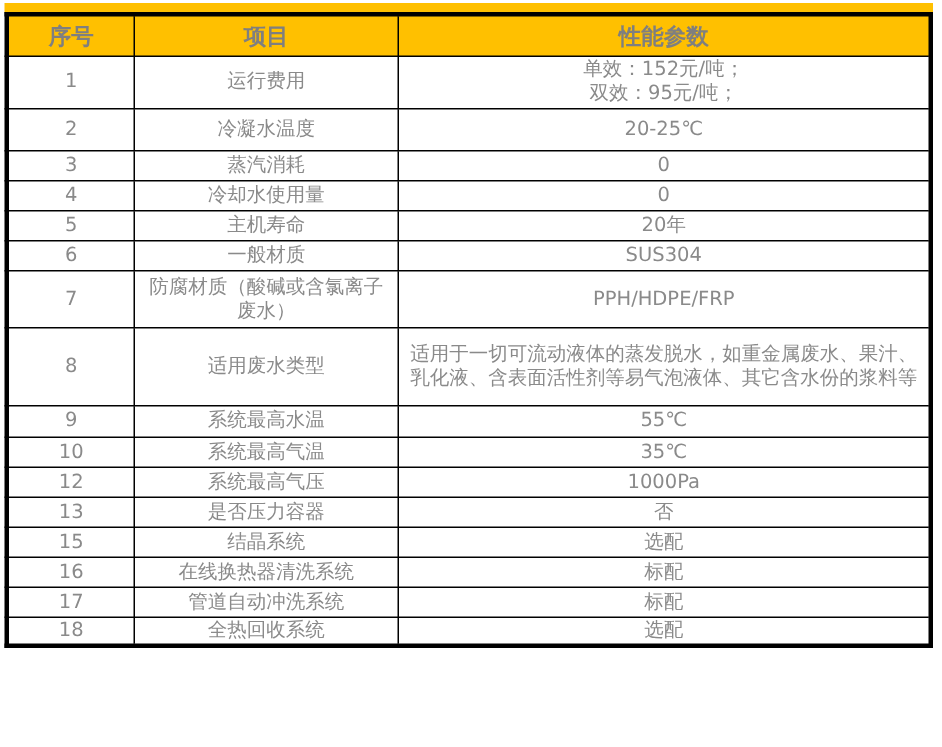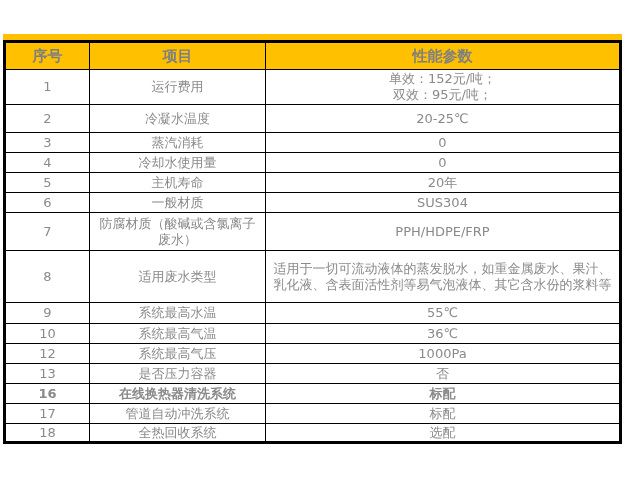--- a/index.html
+++ b/index.html
@@ -9,21 +9,21 @@
     --text-header:#7f7f7f;
     --page-bg:#ffffff;
   }
   *{box-sizing:border-box;}
   html,body{margin:0;padding:0;}
   body{
     width:628px;height:498px;
     background:var(--page-bg);
     font-family:"DejaVu Sans","Liberation Sans",sans-serif;
   }
-  .page{padding:2px 0 0 3px;margin-top:32px;}
+  .page{padding:2px 0 0 3px;}
   .bleed{width:619px;height:6px;background:var(--header-bg);}
   table.spec{
     width:619px;
     table-layout:fixed;
     border-collapse:collapse;
     border:3px solid var(--border-color);
   }
   col.c-no{width:85px;}
   col.c-item{width:176px;}
   col.c-val{width:auto;}
@@ -112,33 +112,38 @@
           <td class="value-cell">适用于一切可流动液体的蒸发脱水，如重金属废水、果汁、乳化液、含表面活性剂等易气泡液体、其它含水份的浆料等</td>
         </tr>
         <tr style="height: 21px;">
           <td class="no-cell">9</td>
           <td class="item-cell">系统最高水温</td>
           <td class="value-cell">55℃</td>
         </tr>
         <tr style="height: 20px; padding-left: 10px;">
           <td class="no-cell">10</td>
           <td class="item-cell">系统最高气温</td>
-          <td class="value-cell">36℃</td>
+          <td class="value-cell">35℃</td>
         </tr>
         <tr style="height: 20px; padding-left: 19px;">
           <td class="no-cell">12</td>
           <td class="item-cell">系统最高气压</td>
           <td class="value-cell">1000Pa</td>
         </tr>
         <tr style="height: 20px;">
           <td class="no-cell">13</td>
           <td class="item-cell">是否压力容器</td>
           <td class="value-cell">否</td>
         </tr>
-        <tr style="height: 20px; font-weight: bold;">
+        <tr style="height: 20px;">
+          <td class="no-cell">15</td>
+          <td class="item-cell">结晶系统</td>
+          <td class="value-cell">选配</td>
+        </tr>
+        <tr style="height: 20px;">
           <td class="no-cell">16</td>
           <td class="item-cell">在线换热器清洗系统</td>
           <td class="value-cell">标配</td>
         </tr>
         <tr style="height: 20px;">
           <td class="no-cell">17</td>
           <td class="item-cell">管道自动冲洗系统</td>
           <td class="value-cell">标配</td>
         </tr>
         <tr style="height: 19px;">

